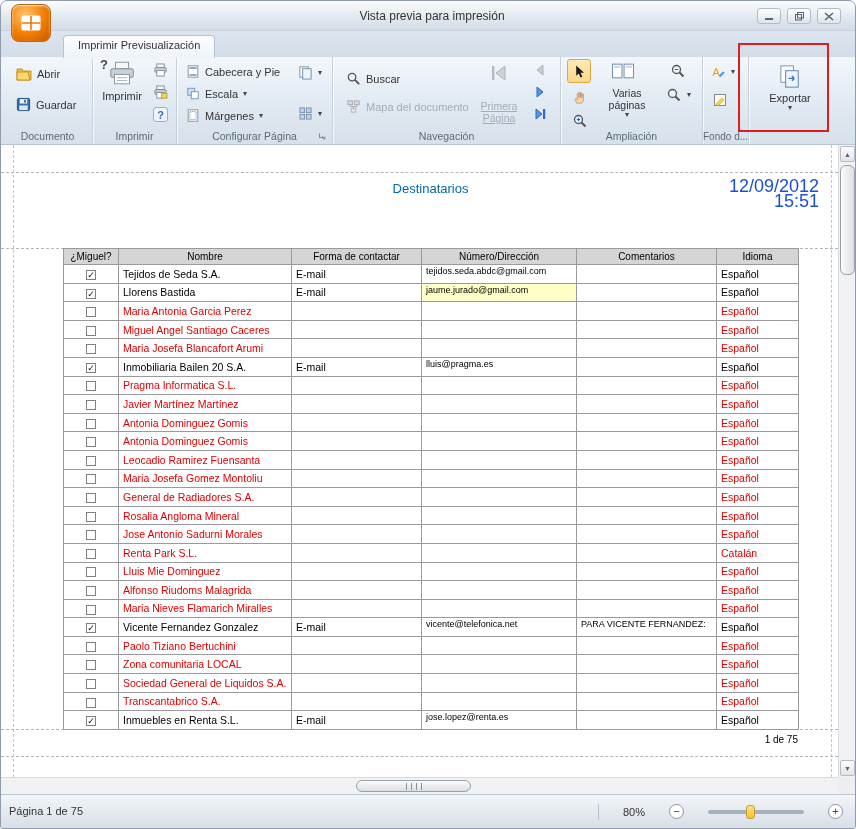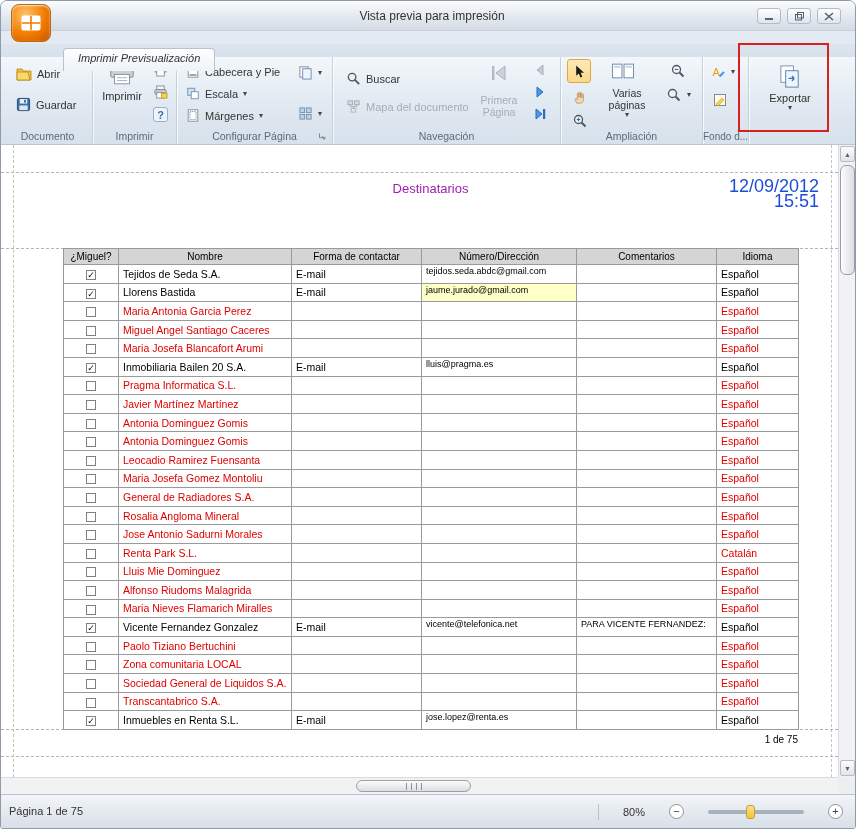--- a/index.html
+++ b/index.html
@@ -19,22 +19,22 @@
   .wbtn { width:24px; height:16px; border:1px solid #b2bcc8; border-radius:3px;
           background:linear-gradient(#ffffff,#dfe5ec); display:flex; align-items:center; justify-content:center; cursor:default; }
 
   
   .appbtn { position:absolute; left:10px; top:3px; width:40px; height:38px; border-radius:8px;
             background:radial-gradient(circle at 35% 28%, #ffc46a, #f07c00 55%, #c85600);
             border:1px solid #b86a10; box-shadow:inset 0 1px 2px rgba(255,255,255,.8);
             z-index:30; display:flex; align-items:center; justify-content:center; }
 
   
-  .tabrow { position:absolute; top:43px; left:0; right:0; height:26px;
-            background:linear-gradient(#dde5ef,#d2dce8);font-style:italic; }
+  .tabrow { position:absolute; top:30px; left:0; right:0; height:26px;
+            background:linear-gradient(#dde5ef,#d2dce8); }
   .tab { position:absolute; left:62px; top:4px; height:23px; padding:3px 14px 0;
          border:1px solid #b8c2d0; border-bottom:none; border-radius:4px 4px 0 0;
          background:linear-gradient(#fdfefe,#eef3f8); font-size:11px; color:#333; z-index:5; }
 
   
   .ribbon { position:absolute; top:56px; left:0; right:0; height:88px;
             background:linear-gradient(#f3f7fb,#e3ebf3 45%,#d7e1eb);
             border-bottom:1px solid #b9c5d1; }
   .rgroup { position:absolute; top:0; bottom:0; border-right:1px solid #c6d0da;
             box-shadow:1px 0 0 rgba(255,255,255,.75); }
@@ -56,21 +56,21 @@
 
   .annotation { position:absolute; left:737px; top:42px; width:91px; height:89px;
                 border:2px solid var(--ann); z-index:40; pointer-events:none; }
 
   
   .preview { position:absolute; top:144px; left:0; right:0; bottom:34px; background:#fdfdfd; }
   .pv-content { position:absolute; top:0; left:0; right:17px; bottom:17px; background:#fff; overflow:hidden; }
   .dash-h { position:absolute; left:0; right:0; border-top:1px dashed #b4b4b4; }
   .dash-v { position:absolute; top:0; bottom:0; border-left:1px dashed #c4c4c4; }
   .doc-title { position:absolute; left:62px; width:735px; top:36px; text-align:center;
-               font-size:13px; color:#a21caf; }
+               font-size:13px; color:#0369a1; }
   .doc-date { position:absolute; left:650px; width:168px; top:34px; text-align:right;
               font-size:18px; color:#1d4ed8; line-height:15px; }
   .doc-footer { position:absolute; left:62px; width:735px; top:589px; text-align:right;
                 font-size:10px; color:#000; }
 
   .doc-table { border-collapse:collapse; table-layout:fixed; position:absolute;
                left:62px; top:103px; width:735px; font-size:10.5px; color:#000; }
   .doc-table th, .doc-table td { border:1px solid #9a9a9a; overflow:hidden; white-space:nowrap; }
   .doc-table th { background:#d5d5d5; font-weight:normal; font-size:10px; height:16px; padding:0 2px; }
   .doc-table td { height:18.6px; padding:0 4px; }
@@ -297,21 +297,21 @@
         </span>
         <span>Mapa del documento</span>
       </div>
       <div class="bigbtn disabled" style="left:142px;top:1px;width:48px;height:68px;">
         <span class="icon" style="margin-top:4px;">
           <svg width="22" height="22" viewBox="0 0 22 22">
               <rect x="4" y="4" width="2.4" height="14" fill="#b4bac2"></rect>
               <path d="M17 4 L8 11 L17 18 Z" fill="#ccd2da" stroke="#aab2bc"></path>
             </svg>
         </span>
-        <span style="margin-top:10px;font-size:10.5px;line-height:12px;">Primera Página</span>
+        <span style="margin-top:16px;font-size:10.5px;line-height:12px;text-decoration:underline;">Primera Página</span>
       </div>
       <div class="rbtn" style="left:196px;top:3px;">
         <span class="icon">
           <svg width="16" height="16" viewBox="0 0 16 16">
               <path d="M11 3 L5 8 L11 13 Z" fill="#c6ccd4" stroke="#aab2bc"></path>
             </svg>
         </span>
       </div>
       <div class="rbtn" style="left:196px;top:25px;">
         <span class="icon">

